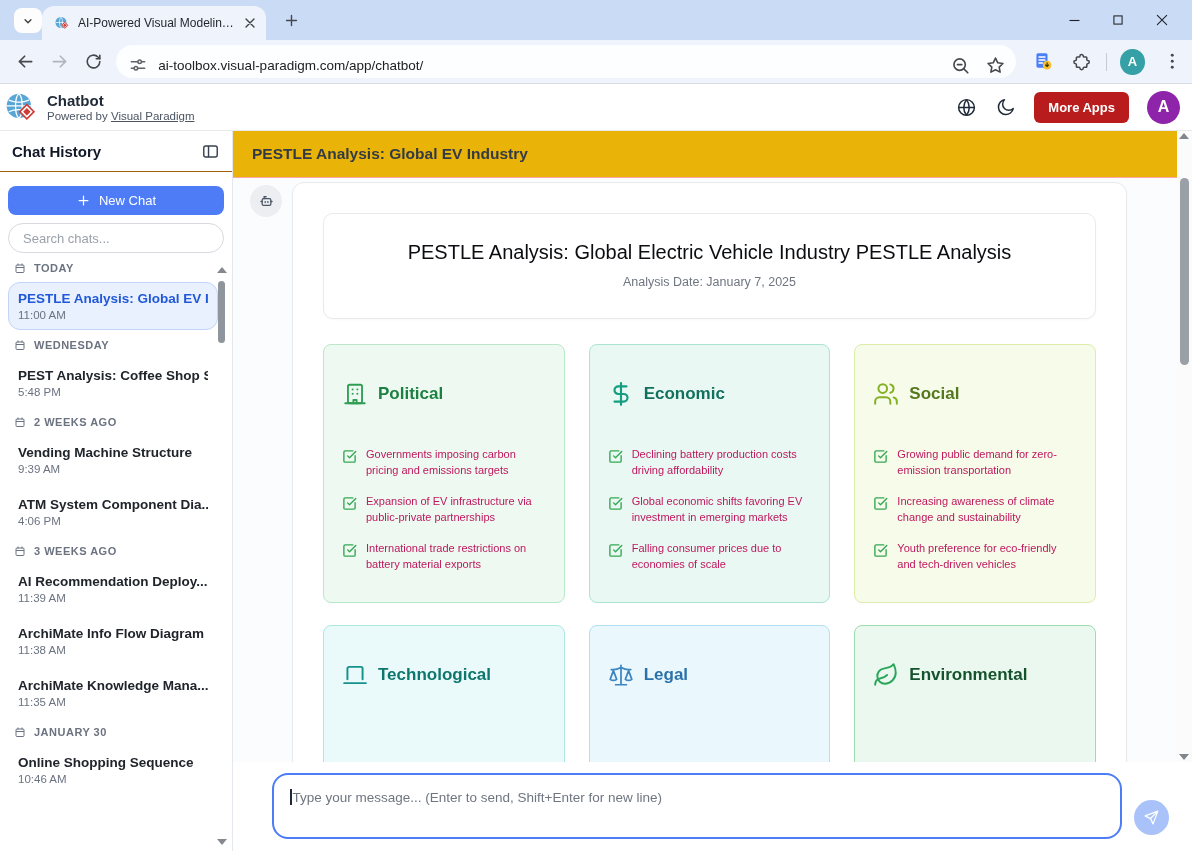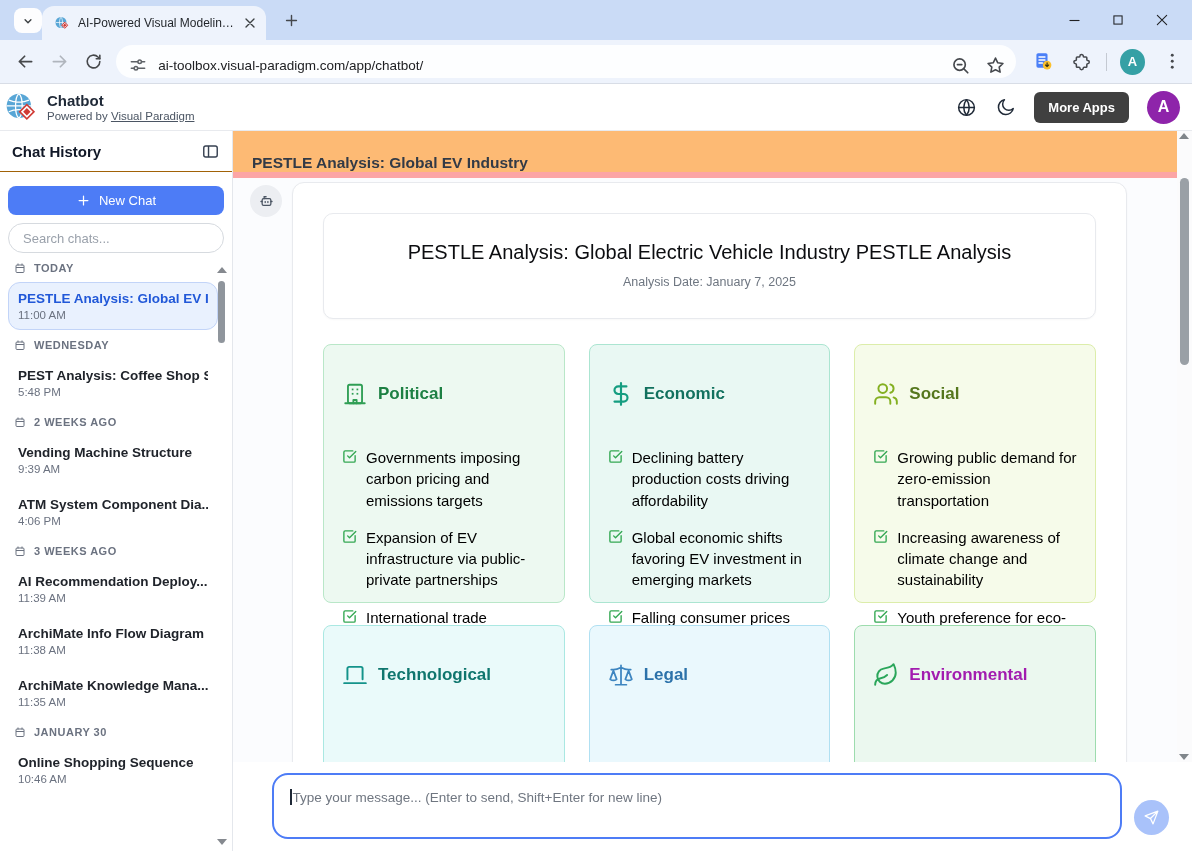--- a/index.html
+++ b/index.html
@@ -60,38 +60,38 @@
   .chat-title { font-size:13.5px; font-weight:bold; color:#20242b; white-space:nowrap; overflow:hidden; }
   .chat-item.active .chat-title { color:#2158d8; }
   .chat-time { font-size:11.5px; color:#6b7280; margin-top:3px; }
   .side-scroll { position:absolute; right:5px; top:134px; bottom:4px; width:10px; }
   .side-scroll .thumb { position:absolute; top:16px; left:1px; width:7px; height:62px; background:#8f959c; border-radius:4px; cursor:pointer; }
   .tri-up { width:0; height:0; border-left:5px solid transparent; border-right:5px solid transparent; border-bottom:6px solid #85898f; position:absolute; top:2px; cursor:pointer; }
   .tri-down { width:0; height:0; border-left:5px solid transparent; border-right:5px solid transparent; border-top:6px solid #85898f; position:absolute; bottom:2px; cursor:pointer; }
 
   
   .main { flex:1; position:relative; background:#fff; }
-  .main-titlebar { height:47px; border-bottom:6px solid #fca5a5; display:flex; align-items:flex-end; padding:0 19px; background:#fdba74; }
+  .main-titlebar { height:47px; border-bottom:1px solid #fca5a5; display:flex; align-items:center; padding:0 19px; background:#eab308; }
   .page-title { font-size:15.5px; font-weight:bold; color:#323a46; }
   .chat-area { position:absolute; top:47px; left:0; right:0; bottom:0; background:#fbfcfe; overflow:hidden; }
   .bot-avatar { position:absolute; left:17px; top:7px; width:32px; height:32px; border-radius:50%; background:#eceef2; color:#4b5563; display:flex; align-items:center; justify-content:center; }
   .bot-avatar svg { width:19px; height:19px; }
   .message-card { position:absolute; left:59px; top:4px; width:835px; height:1100px; background:#fff; border:1px solid #e8eaee; border-radius:12px; box-shadow:0 1px 2px rgba(0,0,0,.04); padding:0 30px; }
   .analysis-title-card { margin-top:30px; background:#fff; border:1px solid #e8eaee; border-radius:10px; box-shadow:0 1px 2px rgba(0,0,0,.03); padding:27px 20px 29px; text-align:center; }
   .analysis-title { font-size:20px; font-weight:normal; color:#0c0d10; }
   .analysis-date { font-size:12.5px; color:#6e7681; margin-top:11px; }
   .category-grid { display:grid; grid-template-columns:repeat(3,1fr); gap:22px 24px; margin-top:25px; }
   .cat-card { border:1px solid; border-radius:8px; height:259px; padding:36px 18px 18px; }
   .cat-head { display:flex; align-items:center; gap:10px; }
   .cat-icon { width:26px; height:26px; flex:none; }
   .cat-name { font-size:17px; font-weight:bold; }
   .check-list { margin-top:40px; display:flex; flex-direction:column; gap:16px; }
   .check-item { display:flex; gap:9px; }
   .check-icon { width:15px; height:15px; flex:none; margin-top:2px; }
-  .check-text { font-size:15px; line-height:1.42; color:#000000; }
+  .check-text { font-size:11px; line-height:1.42; color:#be185d; }
 
   .vscroll { position:absolute; right:0; top:0; bottom:89px; width:15px; background:#fbfbfc; }
   .vscroll .thumb { position:absolute; top:47px; left:3px; width:9px; height:187px; background:#9aa0a6; border-radius:5px; cursor:pointer; }
   .vscroll .tri-up { left:2px; border-bottom-color:#80868b; }
   .vscroll .tri-down { left:2px; border-top-color:#80868b; }
 
   .composer { position:absolute; left:0; right:0; bottom:0; height:89px; background:#fff; }
   .input-box { position:absolute; left:19px; right:70px; top:11px; bottom:12px; background:#fff; border:2px solid #4d7cf6; border-radius:16px; padding:13px 16px; cursor:text;margin-left:20px; }
   .caret { display:inline-block; width:1.5px; height:16px; background:#1f2937; vertical-align:-3px; margin-right:1px; }
   .placeholder { font-size:13.5px; color:#6f7680; }
@@ -233,21 +233,21 @@
         <svg viewBox="0 0 24 24" fill="none" stroke="currentColor" stroke-width="1.7">
           <circle cx="12" cy="12" r="9"></circle>
           <path d="M3 12h18M12 3a14.5 14.5 0 0 1 0 18M12 3a14.5 14.5 0 0 0 0 18"></path>
         </svg>
       </span>
     <span class="hdr-icon">
         <svg viewBox="0 0 24 24" fill="none" stroke="currentColor" stroke-width="1.7" stroke-linejoin="round">
           <path d="M20.8 13.2A8.5 8.5 0 1 1 10.8 3.2a6.8 6.8 0 0 0 10 10Z"></path>
         </svg>
       </span>
-    <button class="more-apps" style="background: #404040;">More Apps</button>
+    <button class="more-apps" style="background: #b91c1c;">More Apps</button>
     <span class="app-avatar" style="background: rgb(142, 36, 170);">A</span>
   </div>
 </div>
 
 <div class="workspace">
   <aside class="sidebar">
     <div class="sidebar-head">
       <span class="sidebar-title">Chat History</span>
       <span class="collapse-btn">
           <svg viewBox="0 0 24 24" fill="none" stroke="currentColor" stroke-width="1.8">
@@ -550,21 +550,21 @@
   </div>
 
   <div class="cat-card" style="background: rgb(235, 248, 239); border-color: rgb(157, 220, 174);">
     <div class="cat-head">
       <span class="cat-icon" style="color: rgb(42, 166, 90);">
                   <svg viewBox="0 0 24 24" fill="none" stroke="currentColor" stroke-linecap="round" stroke-linejoin="round" width="100%" height="100%" stroke-width="1.8">
                     <path d="M11 20A7 7 0 0 1 9.8 6.1C15.5 5 17 4.48 19 2c1 2 2 4.18 2 8 0 5.5-4.78 10-10 10Z"></path>
                     <path d="M2 21c0-3 1.85-5.36 5.08-6C9.5 14.52 12 13 13 12"></path>
                   </svg>
                 </span>
-      <span class="cat-name" style="color: #a21caf;">Environmental</span>
+      <span class="cat-name" style="color: #14532d;">Environmental</span>
     </div>
     <div class="check-list"></div>
   </div>
 </div>
       </div>
     </div>
     <div class="vscroll">
       <span class="tri-up"></span>
       <span class="thumb"></span>
       <span class="tri-down"></span>

